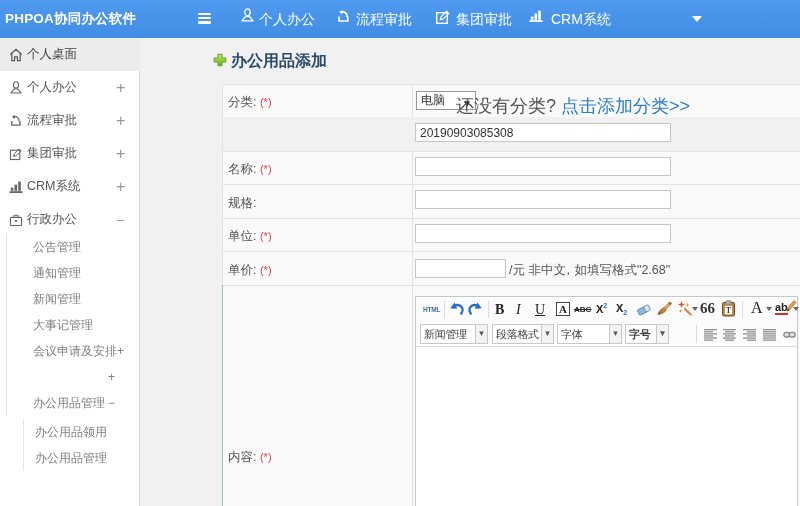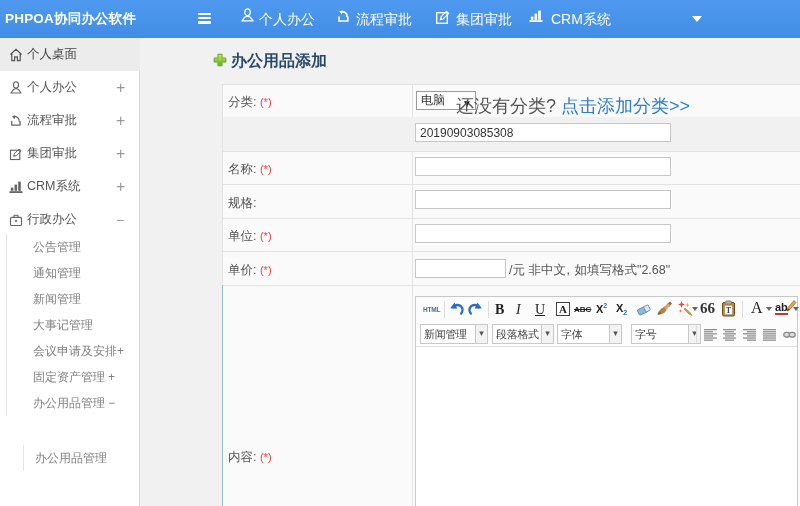--- a/index.html
+++ b/index.html
@@ -147,26 +147,28 @@
   <div class="sub1" style="top:286px;">
       <span class="txt">新闻管理</span>
     </div>
   <div class="sub1" style="top:312px;">
       <span class="txt">大事记管理</span>
     </div>
   <div class="sub1" style="top:338px;">
       <span class="txt">会议申请及安排+</span>
     </div>
   <div class="sub1" style="top:364px;">
-      <span class="txt">固定资产管理</span>
       <span class="abs" style="left:101px;">+</span>
     </div>
   <div class="sub1" style="top:390px;">
       <span class="txt">办公用品管理</span>
       <span class="abs" style="left:101px;">−</span>
+    </div>
+  <div class="sub2" style="top:419px;">
+      <span class="txt">办公用品领用</span>
     </div>
   <div class="sub2" style="top:445px;">
       <span class="txt">办公用品管理</span>
     </div>
 
   <div id="content"></div>
 
   <svg class="abs" style="left:213px;top:53px;" width="14" height="14" viewBox="0 0 14 14">
       <defs>
         <linearGradient id="gp" x1="0" y1="0" x2="0" y2="1">
@@ -279,21 +281,21 @@
           <span class="ddb">▾</span>
         </span>
       <span class="dd" style="left:76px;width:62px;">
           <span class="ddt">段落格式</span>
           <span class="ddb">▾</span>
         </span>
       <span class="dd" style="left:141px;width:65px;">
           <span class="ddt">字体</span>
           <span class="ddb">▾</span>
         </span>
-      <span class="dd" style="left:215px;width:70px;">
+      <span class="dd" style="left:209px;width:44px;font-weight:bold;">
           <span class="ddt">字号</span>
           <span class="ddb">▾</span>
         </span>
       <span class="sep" style="left:280px;top:3px;height:18px;"></span>
       <svg class="abs" style="left:288px;top:7px;" width="13" height="12" viewBox="0 0 13 12">
           <g fill="#8f8f8f">
             <rect x="0" y="0.0" width="13" height="1.3"></rect>
             <rect x="0" y="2.1" width="9" height="1.3"></rect>
             <rect x="0" y="4.2" width="13" height="1.3"></rect>
             <rect x="0" y="6.3" width="9" height="1.3"></rect>

